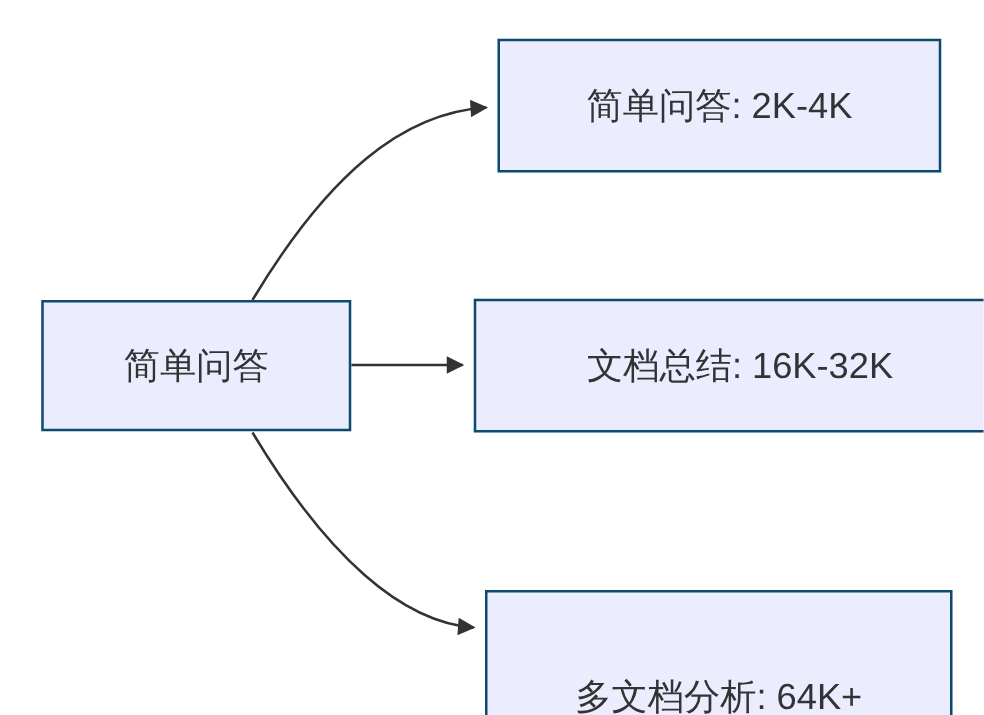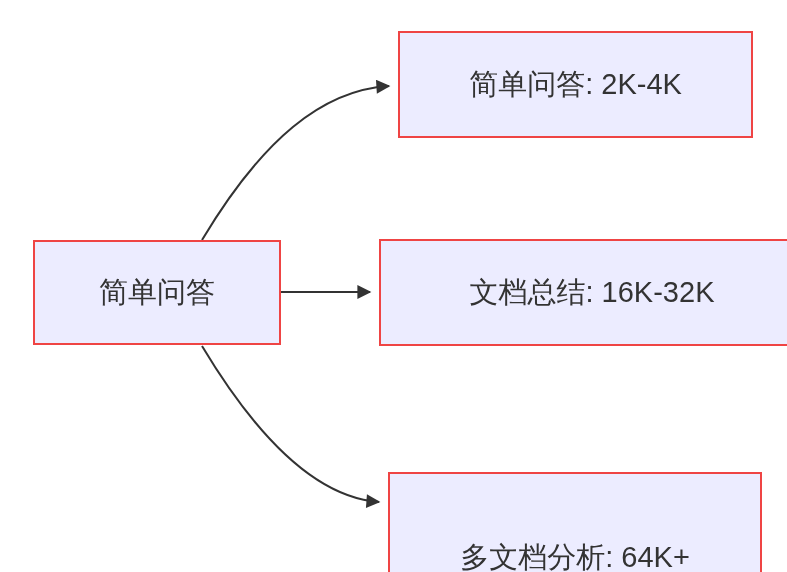--- a/index.html
+++ b/index.html
@@ -26,21 +26,21 @@
     fill: none;
     stroke: #333333;
     stroke-width: 2px;
   }
   .flow-node {
     position: absolute;
     display: flex;
     align-items: center;
     justify-content: center;
     background: #ECECFF;
-    border: 2px solid #ef4444;
+    border: 2px solid #0c4a6e;
     box-sizing: border-box;
     color: #333333;
     font-size: 29px;
     text-align: center;
     white-space: nowrap;
   }
   .node-source { left: 33px;  top: 240px; width: 248px; height: 105px; }
   .node-top    { left: 398px; top: 31px;  width: 355px; height: 107px; }
   .node-mid    { left: 379px; top: 239px; width: 426px; height: 107px; }
   .node-bot    { left: 388px; top: 472px; width: 374px; height: 108px; align-items: flex-end; }

